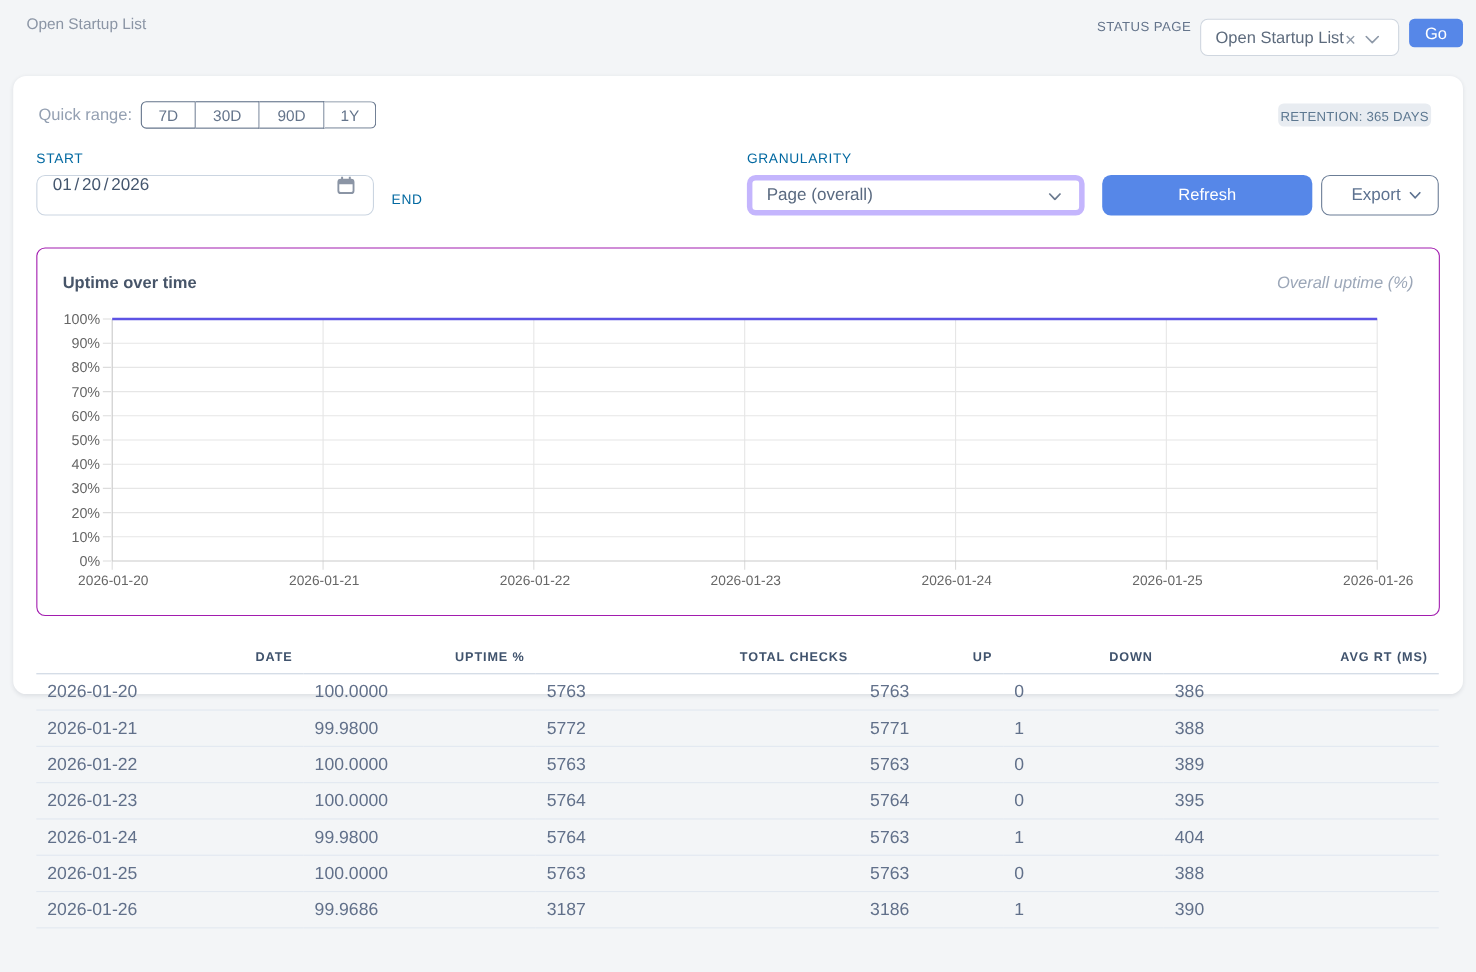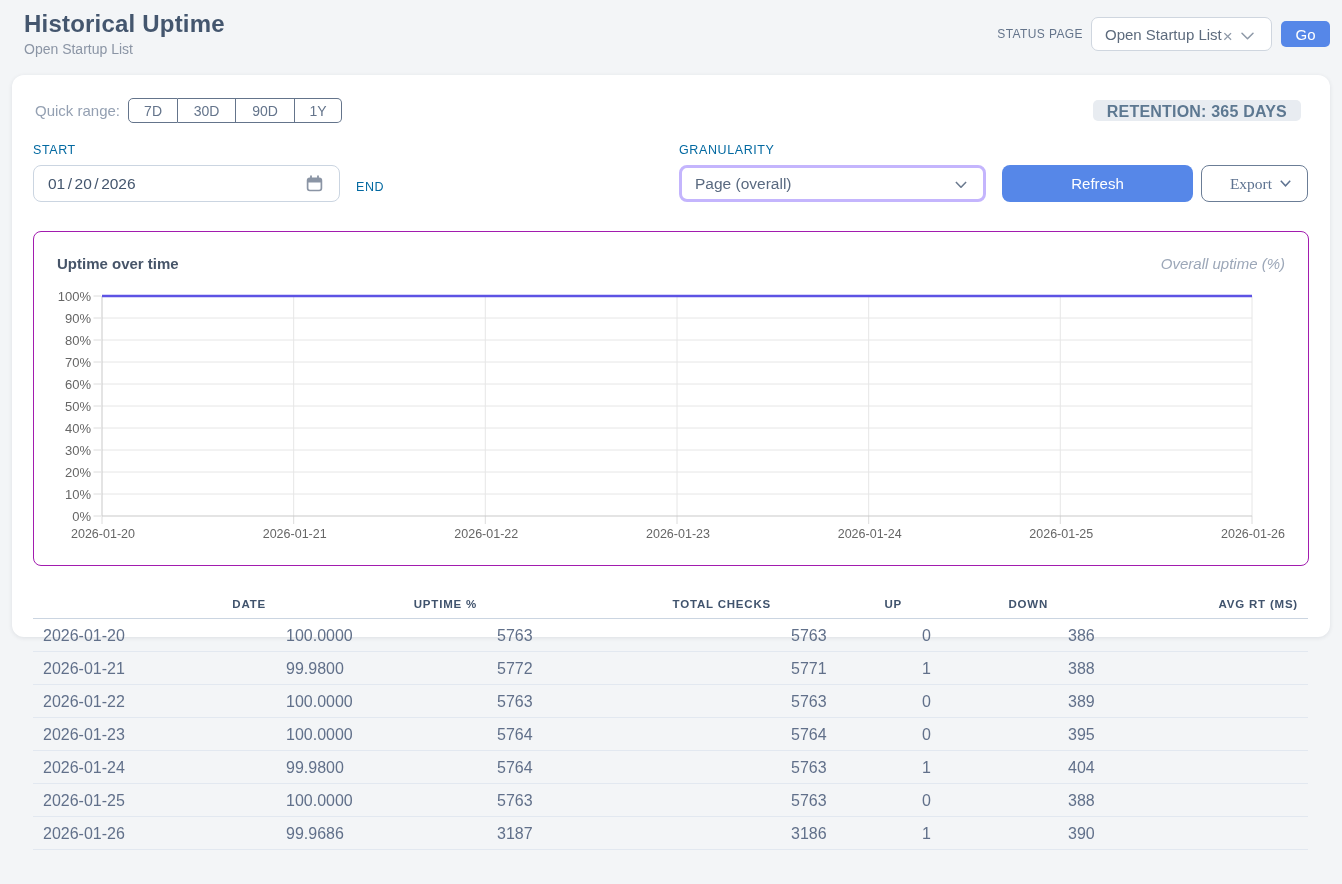--- a/index.html
+++ b/index.html
@@ -9,21 +9,21 @@
   background: #f3f5f7;
   color: #334155;
 }
 
 .topbar {
   display:flex; justify-content:space-between; align-items:flex-start;
   padding: 10px 12px 0 24px;
 }
 h1 { font-size: 24px; font-weight: 700; color: #44566e; letter-spacing: 0.2px; }
 .sub { font-size: 14px; color: #8b95a5; margin-top: 3px; }
-.statusrow { display:flex; align-items:center; margin-top: 7px; height:34px; }
+.statusrow { display:flex; align-items:flex-start; margin-top: 7px; height:34px; }
 .splabel { font-size: 12px; color: #64748b; letter-spacing: 0.4px; margin-right: 8px; }
 .spselect {
   width: 181px; height: 34px; background:#fff; border:1px solid #cfd6df; border-radius:7px;
   display:flex; align-items:center; font-size:15px; color:#5d6b7d; padding:0 17px 0 13px;
 }
 .spselect .x { color:#8e99a8; margin-left:1px; font-size:17px; position:relative; top:2.5px; }
 .spselect svg { margin-left:auto; position:relative; top:2px; }
 .go {
   margin-left: 9px; width:49px; height:26px; background:#5687e8; color:#fff;
   border:none; border-radius:5px; font-size:15px; font-family:inherit;
@@ -43,50 +43,50 @@
   font-size:14px; color:#64748b; font-family:inherit; padding:0;
 }
 .btngroup button:nth-child(1){width:50px}
 .btngroup button:nth-child(2){width:58px}
 .btngroup button:nth-child(3){width:59px}
 .btngroup button:nth-child(4){width:47px}
 .btngroup button:first-child { border-left:1px solid #64748b; border-radius:5px 0 0 5px; }
 .btngroup button:last-child { border-radius:0 5px 5px 0; }
 .badge {
   margin-left:auto; margin-right:8px; background:#e8ecf1; color:#5d7891; border-radius:5px;
-  font-size:16px; letter-spacing:0.2px; padding:0 14px; height:21px; line-height:24px;
-  font-weight:700;
+  font-size:12px; letter-spacing:0.2px; padding:0 2px; height:21px; line-height:24px;
+  font-weight:400;
 }
 
 .row2 { display:flex; margin-top:20px; align-items:flex-end; }
 .row2 > * { margin-right:16px; }
 .row2 .refresh { margin-right:8px; }
 .row2 .export { margin-right:0; }
 .field { width:307px; flex:none; }
 .field label { display:block; font-size:12.5px; line-height:15px; color:#0369a1; letter-spacing:0.6px; margin-bottom:7px; }
 .dinput {
   width:100%; height:37px; border:1px solid #cbd5e1; border-radius:8px;
   font-size:16px; color:#44566e; padding:0 16px 0 14px; background:#fff;
-  display:flex; align-items:center;
+  display:flex; 
 }
 .dinput > span { font-size:15.5px; letter-spacing:0; }
 .dinput .sl2 { margin:0 2.5px; }
 .dinput svg { margin-left:auto; }
 .selectbox {
-  width:100%; height:37px; border:3px solid #c4b5fd; border-radius:8px; background:#fff;
+  width:100%; height:37px; border:5px solid #c4b5fd; border-radius:8px; background:#fff;
   display:flex; align-items:center; font-size:15.5px; color:#5a6a80; padding:0 16px 0 13px;
 }
 .selectbox svg { margin-left:auto; position:relative; top:1px; }
 .refresh {
   flex:none; width:191px; height:37px; background:#5687e8; border:none; border-radius:8px;
   color:#fff; font-size:15px; font-family:inherit;
 }
 .export {
   flex:none; width:107px; height:37px; background:#fff; border:1px solid #6b7d96; border-radius:8px;
-  color:#5d7290; font-size:15.5px; font-family:Liberation Serif, serif;
+  color:#5d7290; font-size:15.5px; font-family:Liberation Sans, sans-serif;
   display:flex; align-items:center; justify-content:center; gap:8px;padding-left:12px;
 }
 
 .chartpanel {
   margin-top:29px; width:1276px; height:335px; border:1px solid #a21caf; border-radius:8px;
   position:relative;
 }
 .ct { position:absolute; left:23px; top:23px; font-size:15px; font-weight:700; color:#475569; }
 .cr { position:absolute; right:23px; top:23px; font-size:15px; color:#9ca7b8;font-style:italic; }
 
@@ -97,21 +97,20 @@
 }
 td {
   font-size:16px; color:#61708a; padding:2px 10px 0 10px; height:33px;
   border-bottom:1px solid #e2e8f0;
 }
 </style>
 </head>
 <body>
 <div class="topbar">
   <div>
-    <h1>Historical Uptime</h1>
     <div class="sub">Open Startup List</div>
   </div>
   <div class="statusrow">
     <span class="splabel">STATUS PAGE</span>
     <div class="spselect">Open Startup List<span class="x">×</span>
       <svg width="13" height="8" viewBox="0 0 13 8" fill="none">
           <path d="M1 1.2L6.5 6.8L12 1.2" stroke="#8e99a8" stroke-width="1.5" stroke-linecap="round" stroke-linejoin="round"></path>
         </svg>
     </div>
     <button class="go">Go</button>

